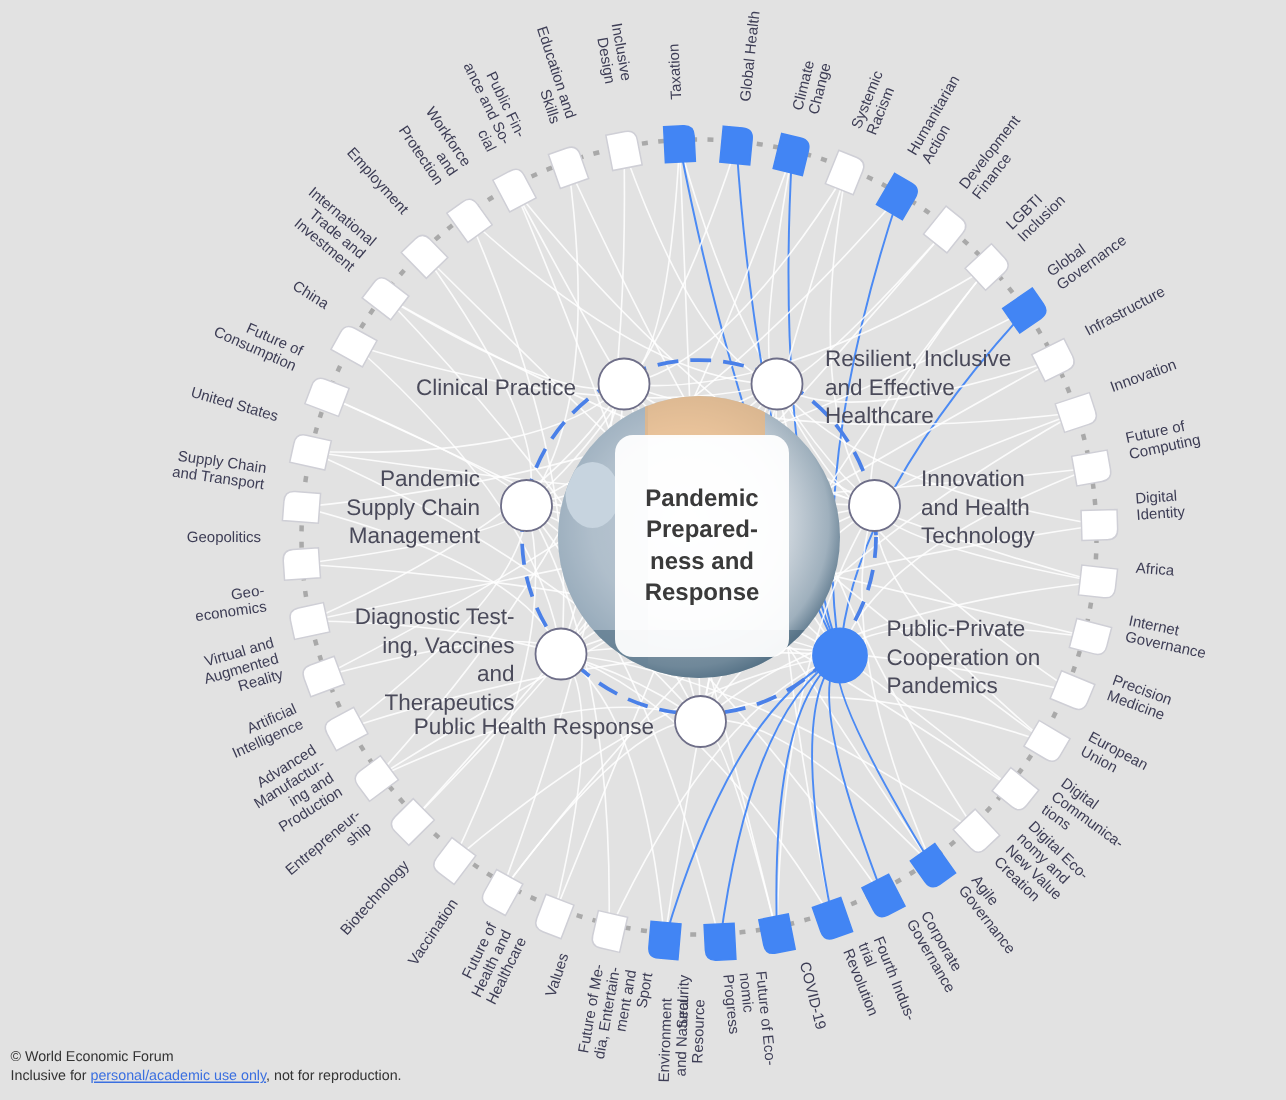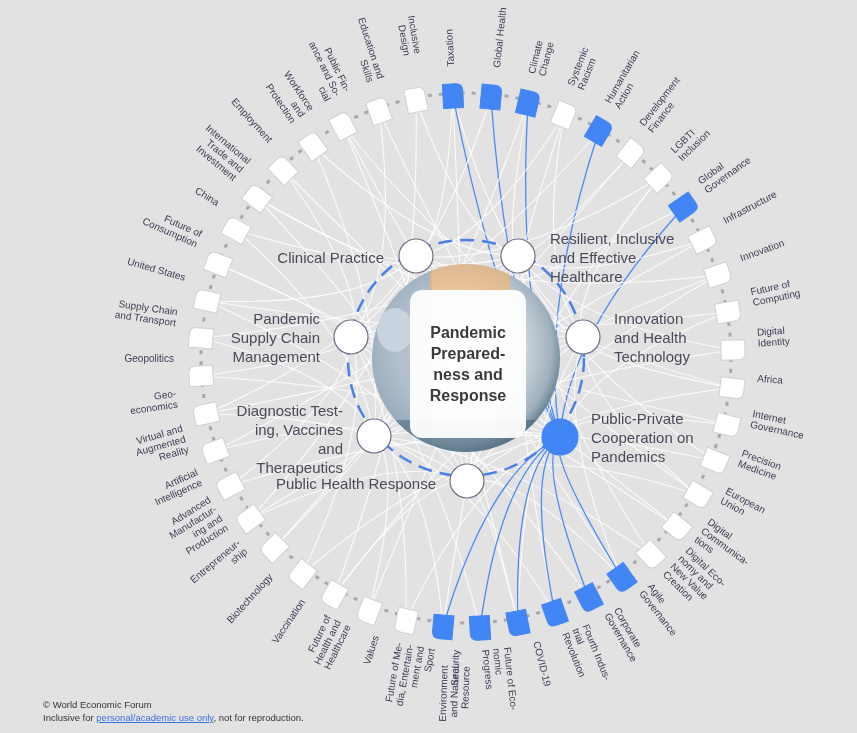--- a/index.html
+++ b/index.html
@@ -2,21 +2,21 @@
 <html><head>
 <meta charset="utf-8">
 <style>
   html, body { margin:0; padding:0; }
   body { width:857px; height:733px; background:#e2e2e2; position:relative; overflow:hidden; font-family:"Liberation Sans", sans-serif; color:#3a3a4a; }
   #stage { position:absolute; left:0; top:0; width:857px; height:733px; }
   svg text { font-family:"Liberation Sans", sans-serif; }
   .outer-label { font-size:10px; fill:#3d3d55; }
   .inner-label { font-size:15px; fill:#4a4a5a; }
   .center-card { position:absolute; left:410px; top:290px; width:116px; height:148px; background:rgba(255,255,255,0.94); border-radius:12px; display:flex; align-items:center; justify-content:center; text-align:center; font-weight:bold; font-size:16px; line-height:21px; color:#3a3a3a; white-space:pre-line; }
-  .footer { position:absolute; left:7px; top:698px; font-size:9.5px; line-height:13px; color:#333;margin-left:36px; }
+  .footer { position:absolute; left:7px; top:698px; font-size:9.5px; line-height:13px; color:#333; }
   .footer a { color:#3a6fe0; text-decoration:underline; }
 </style>
 </head>
 <body>
 
 <div id="stage">
   <svg id="map-svg" width="857" height="733" viewBox="0 0 857 733">
     <defs>
       <clipPath id="imgclip">
           <circle cx="466" cy="358" r="94"></circle>

